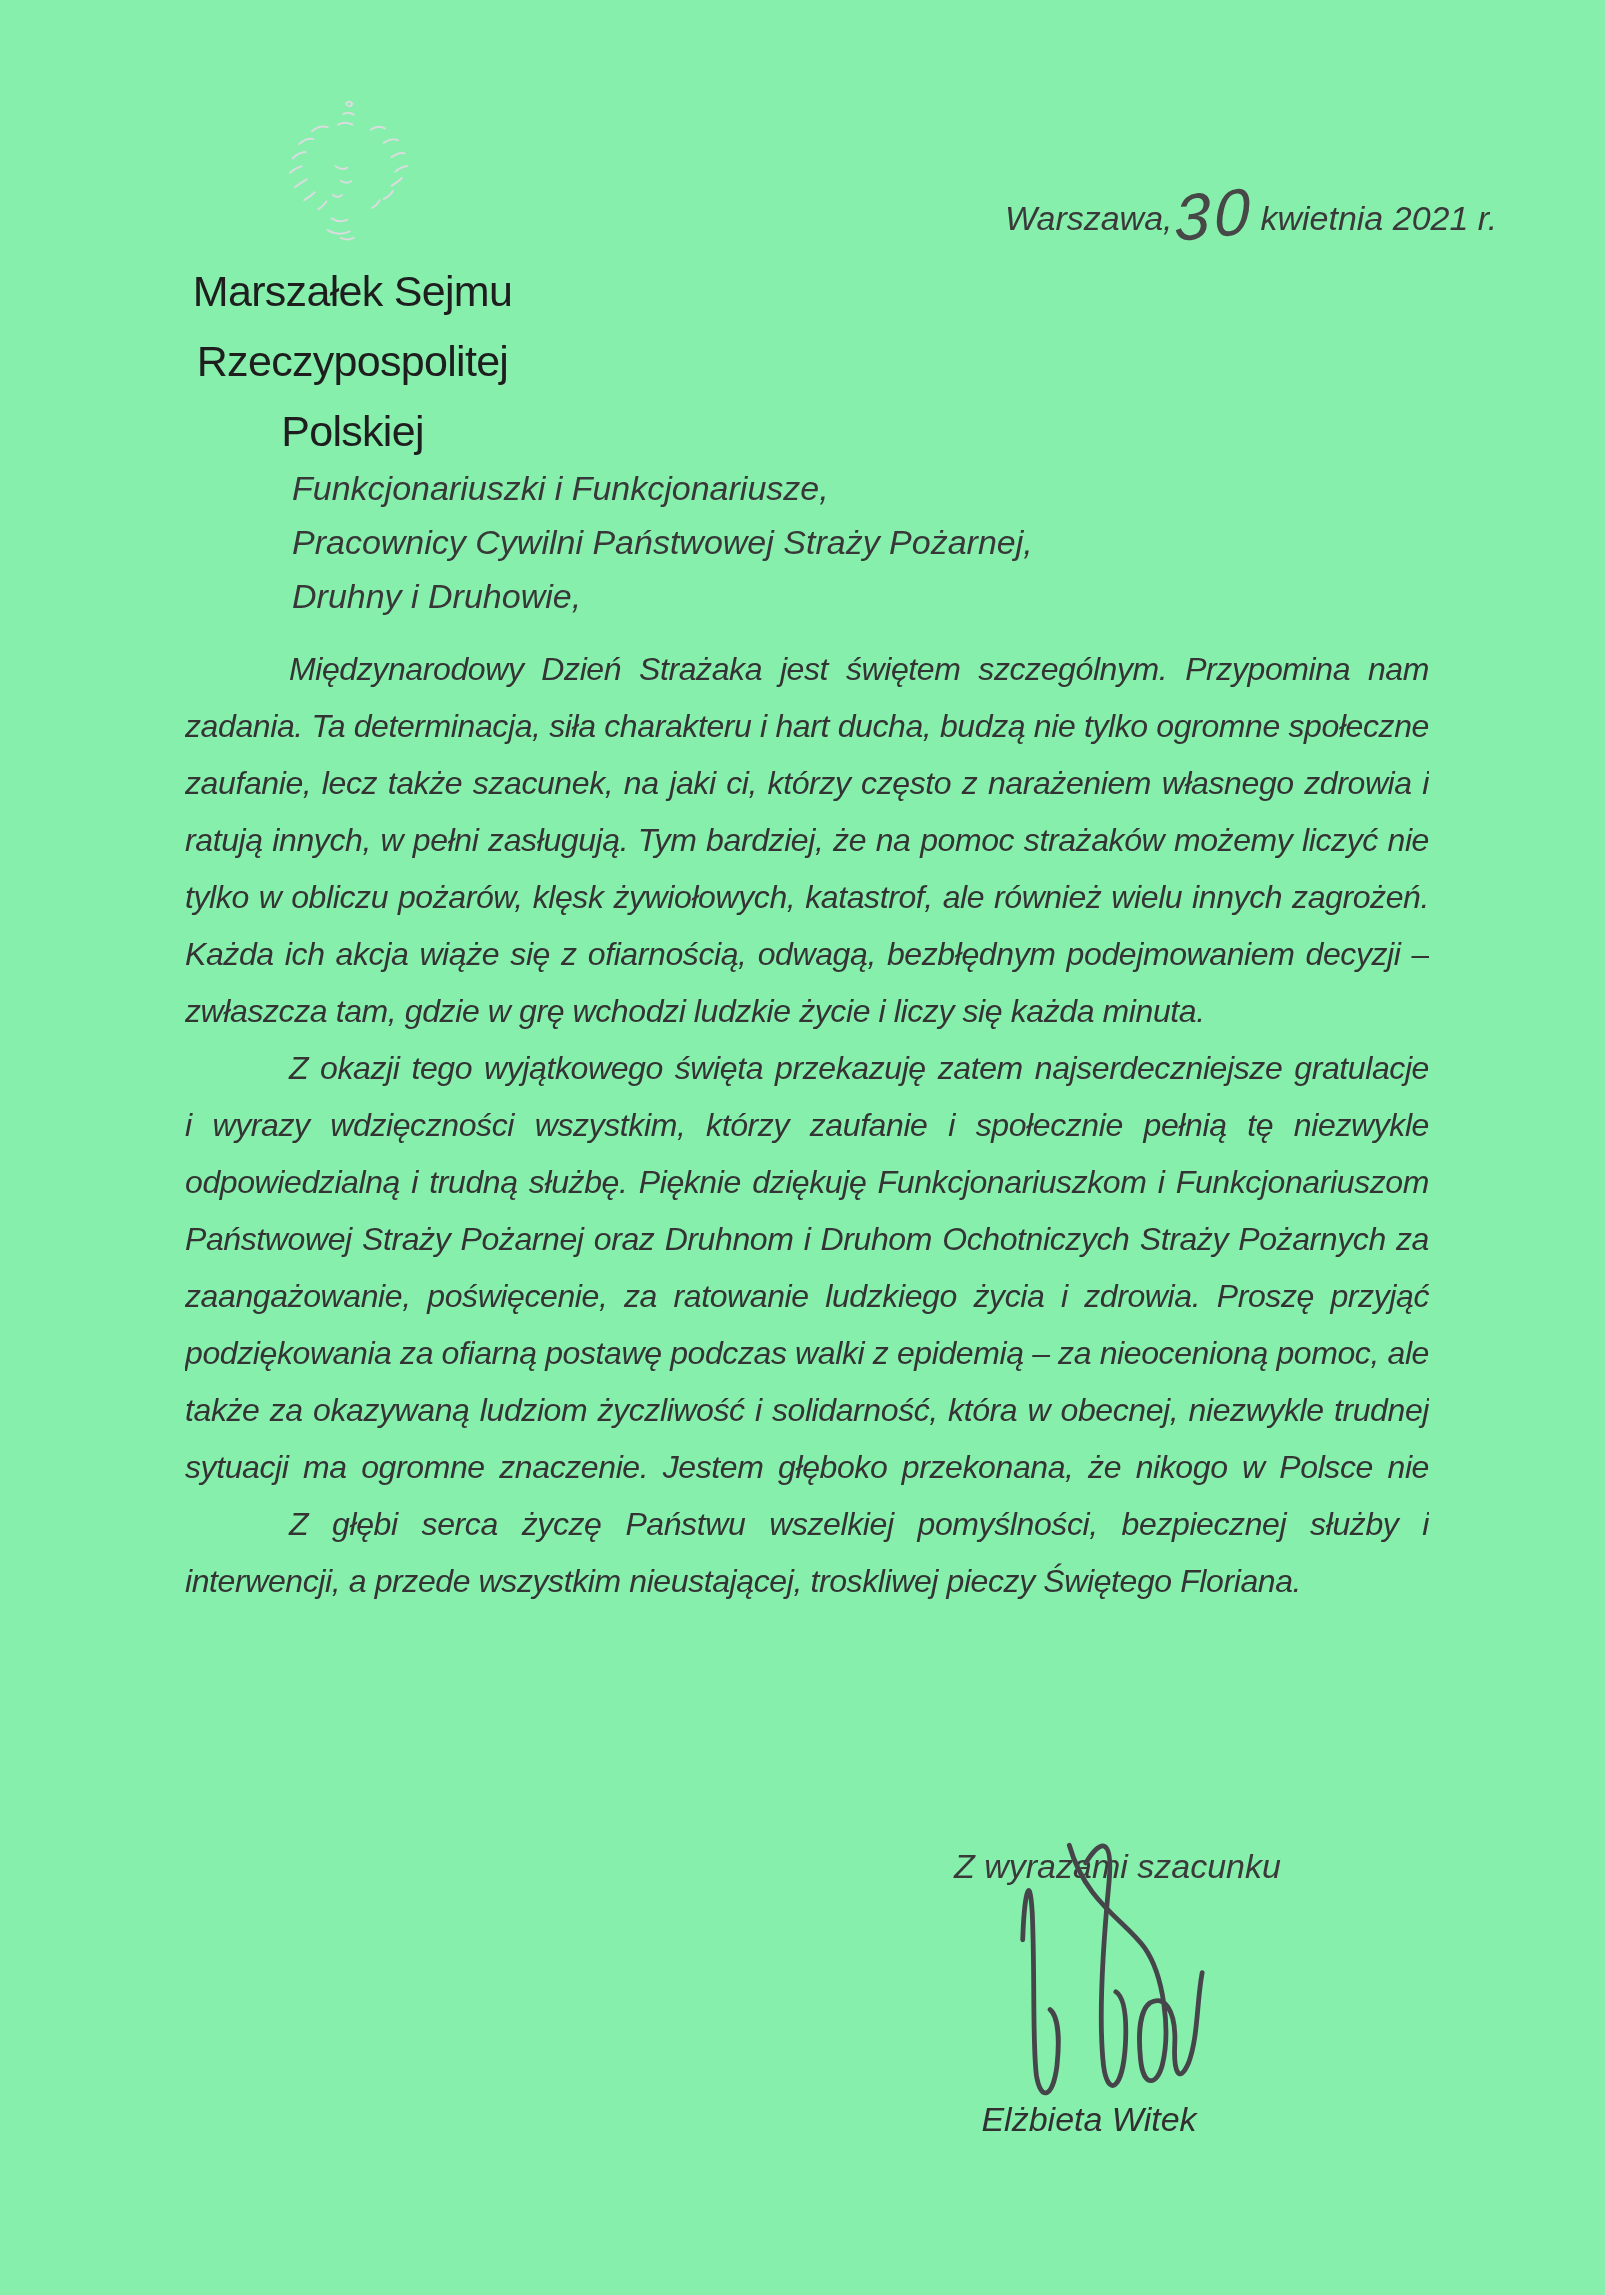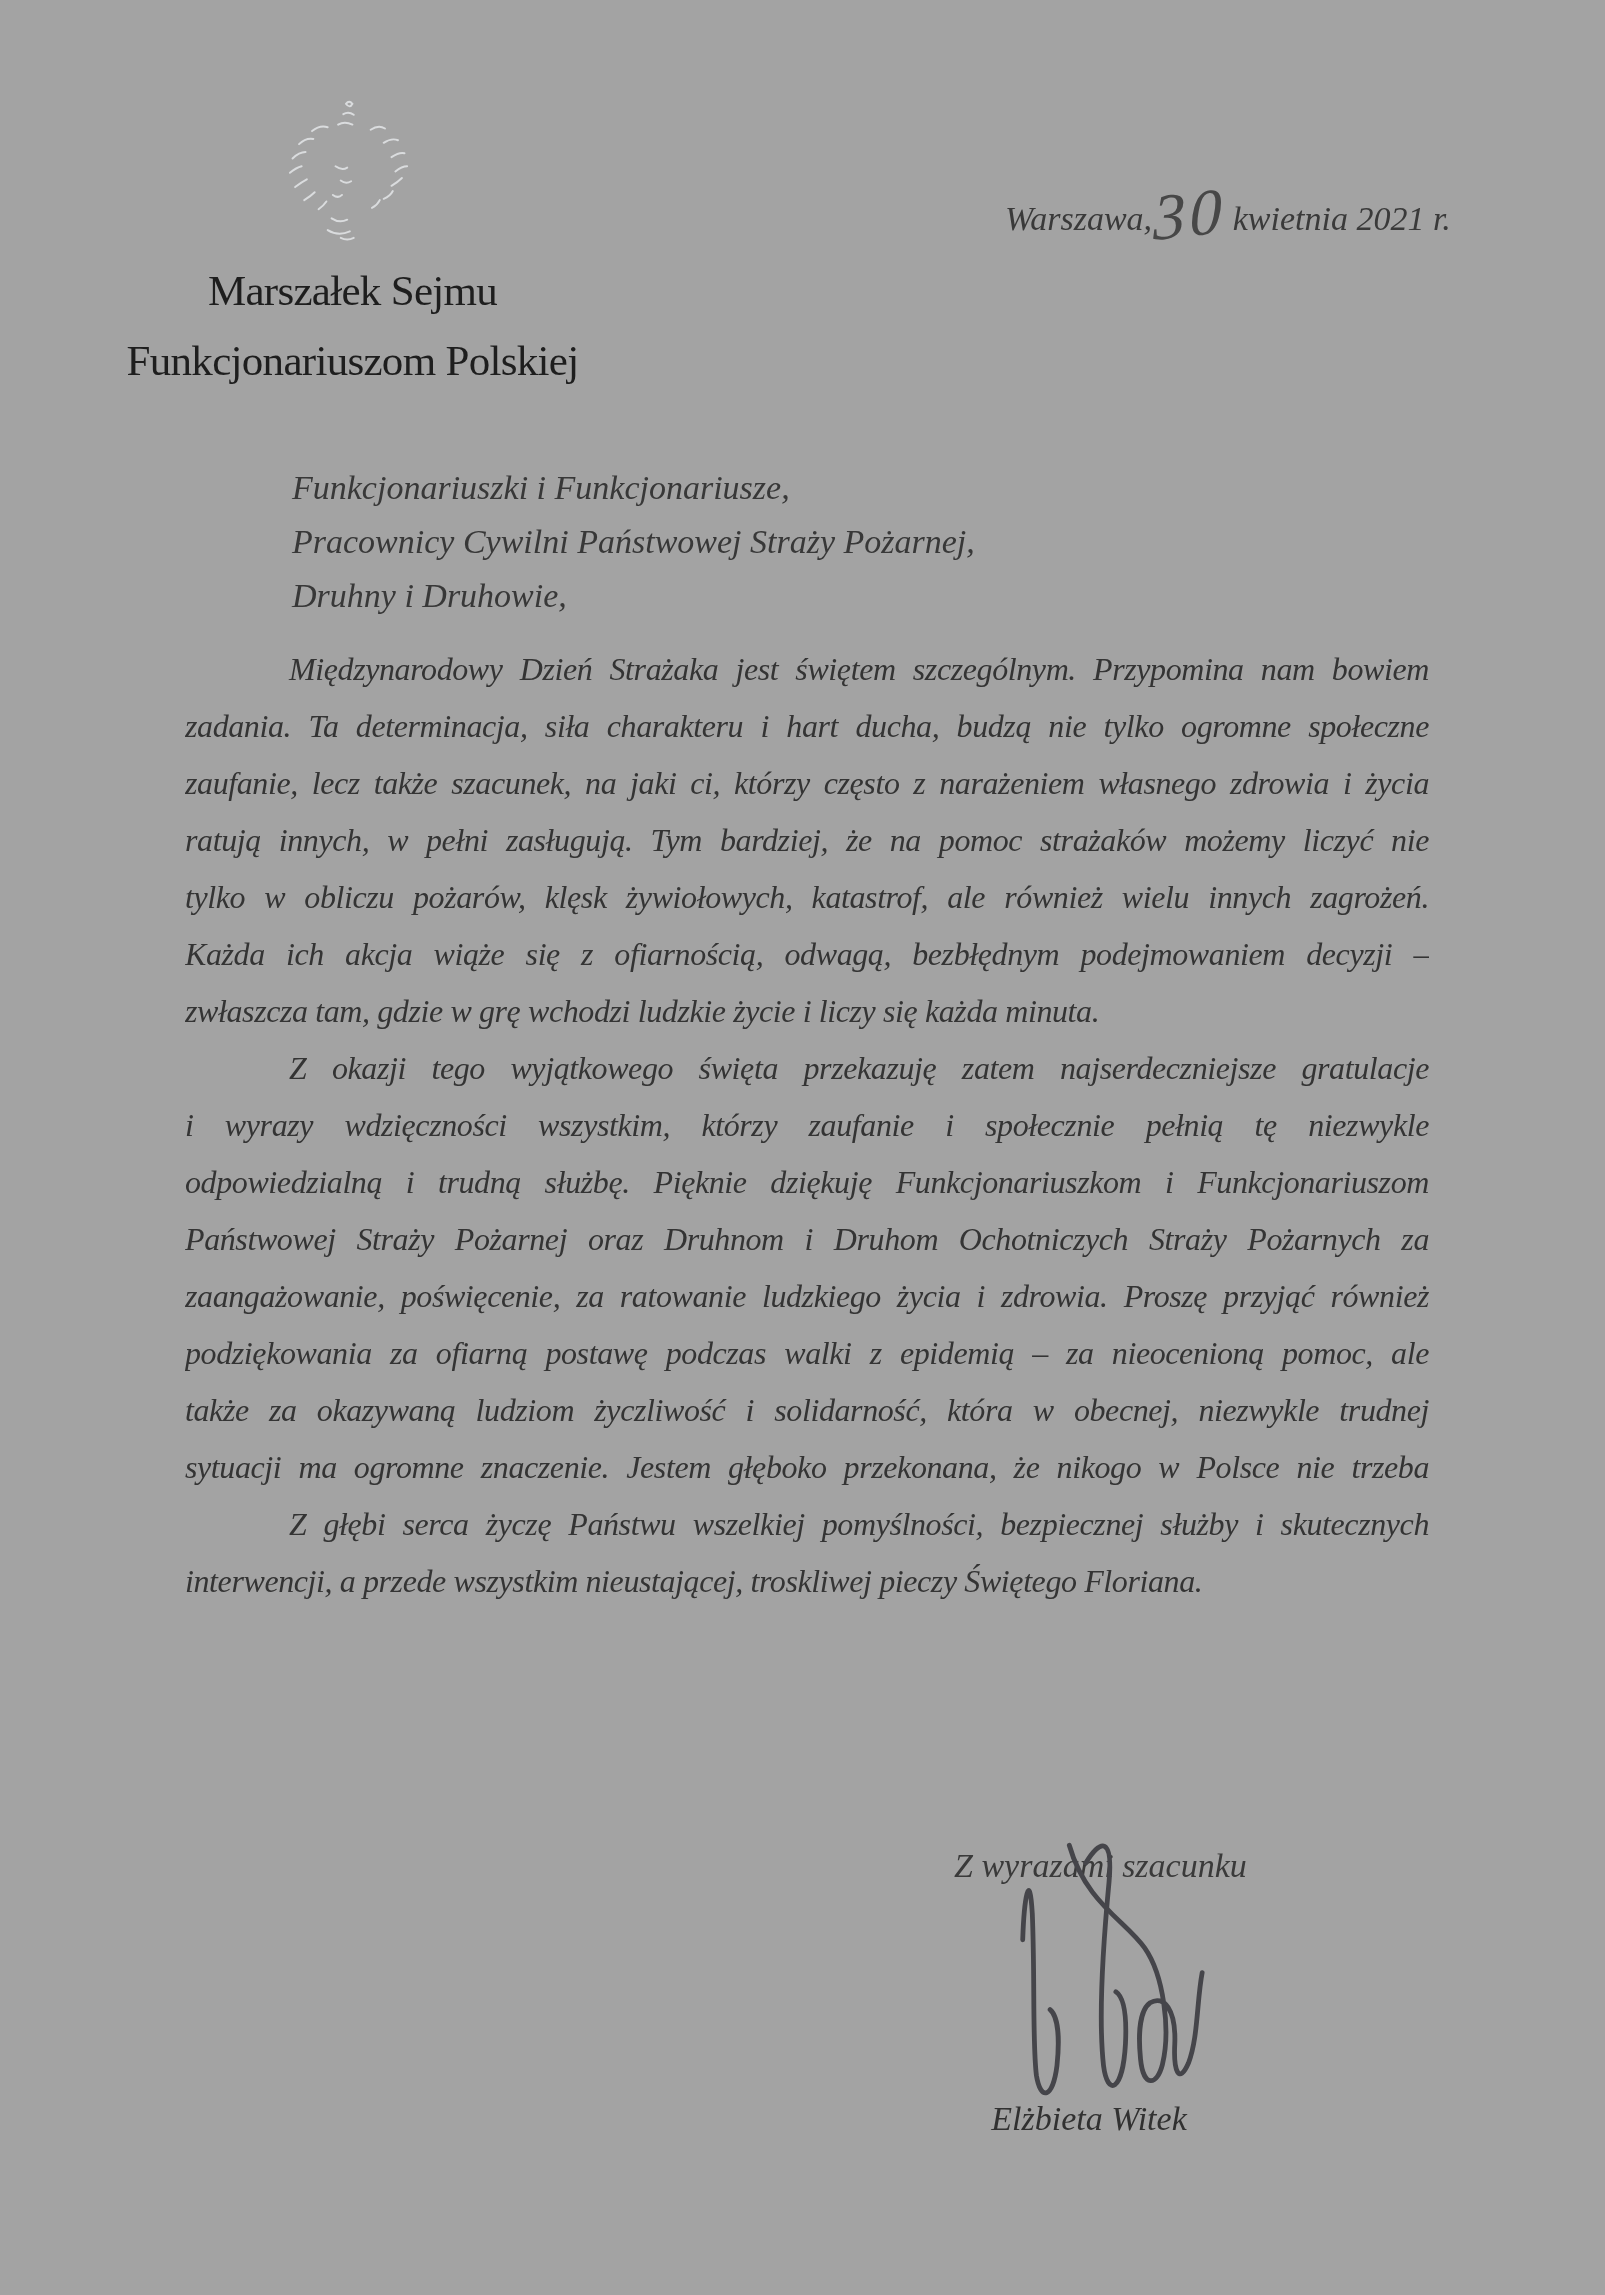--- a/index.html
+++ b/index.html
@@ -5,23 +5,23 @@
 <style>
   html, body {
     margin: 0;
     padding: 0;
     background: #ffffff;
   }
   .page {
     position: relative;
     width: 1605px;
     height: 2295px;
-    background: #a3a3a3;
+    background: #86efac;
     overflow: hidden;
-    font-family: Liberation Serif, serif;
+    font-family: Liberation Sans, sans-serif;
     color: #333333;
   }
 
   
   .emblem {
     position: absolute;
     left: 273px;
     top: 97px;
     width: 153px;
     height: 147px;
@@ -167,21 +167,21 @@
   </svg>
 
   <div class="dateline">
     <span>Warszawa,</span>
     <span class="day">30</span>
     <span>kwietnia 2021 r.</span>
   </div>
 
   <div class="sender">
     <div class="line">Marszałek Sejmu</div>
-    <div class="line">Funkcjonariuszom Polskiej</div>
+    <div class="line">Rzeczypospolitej Polskiej</div>
   </div>
 
   <div class="salutation">
       <div class="sal-line">Funkcjonariuszki i Funkcjonariusze,</div>
       <div class="sal-line">Pracownicy Cywilni Państwowej Straży Pożarnej,</div>
       <div class="sal-line">Druhny i Druhowie,</div>
     </div>
 
   <div class="letter-body">
       <div class="body-line indent">Międzynarodowy Dzień Strażaka jest świętem szczególnym. Przypomina nam bowiem</div>

